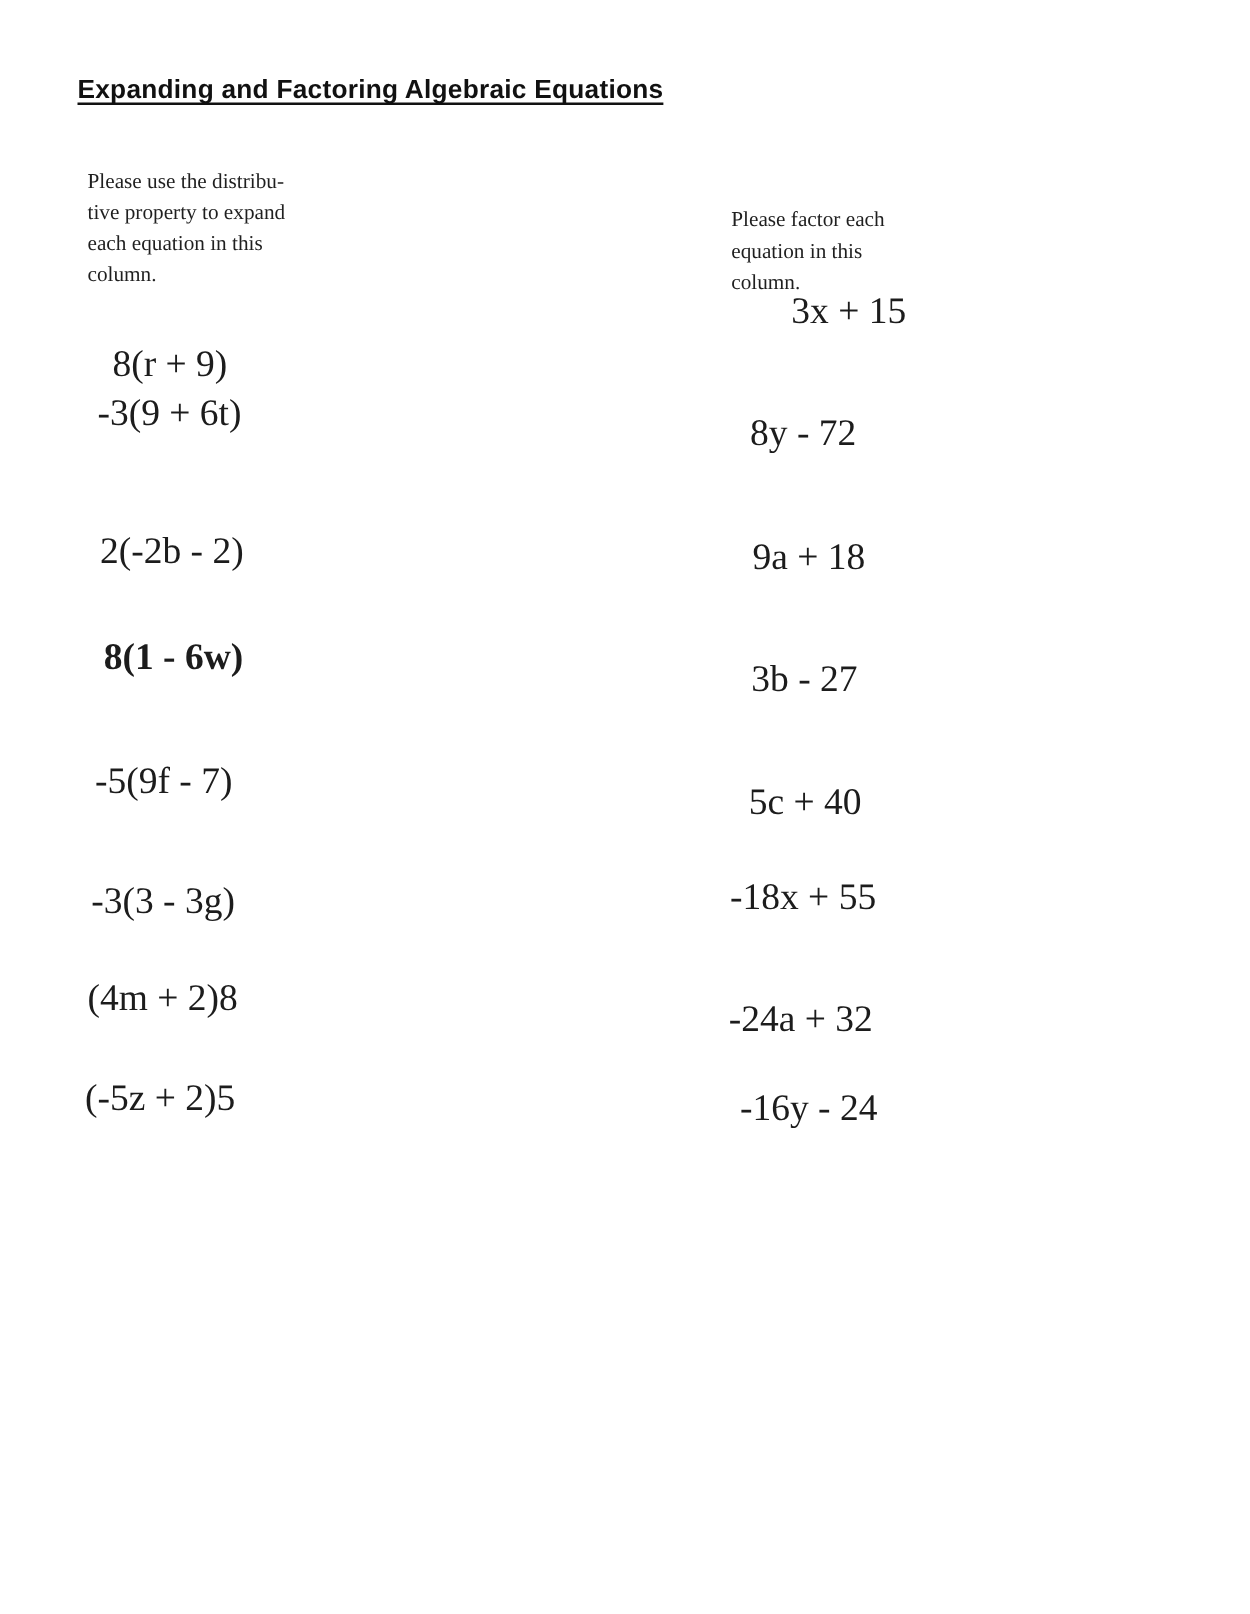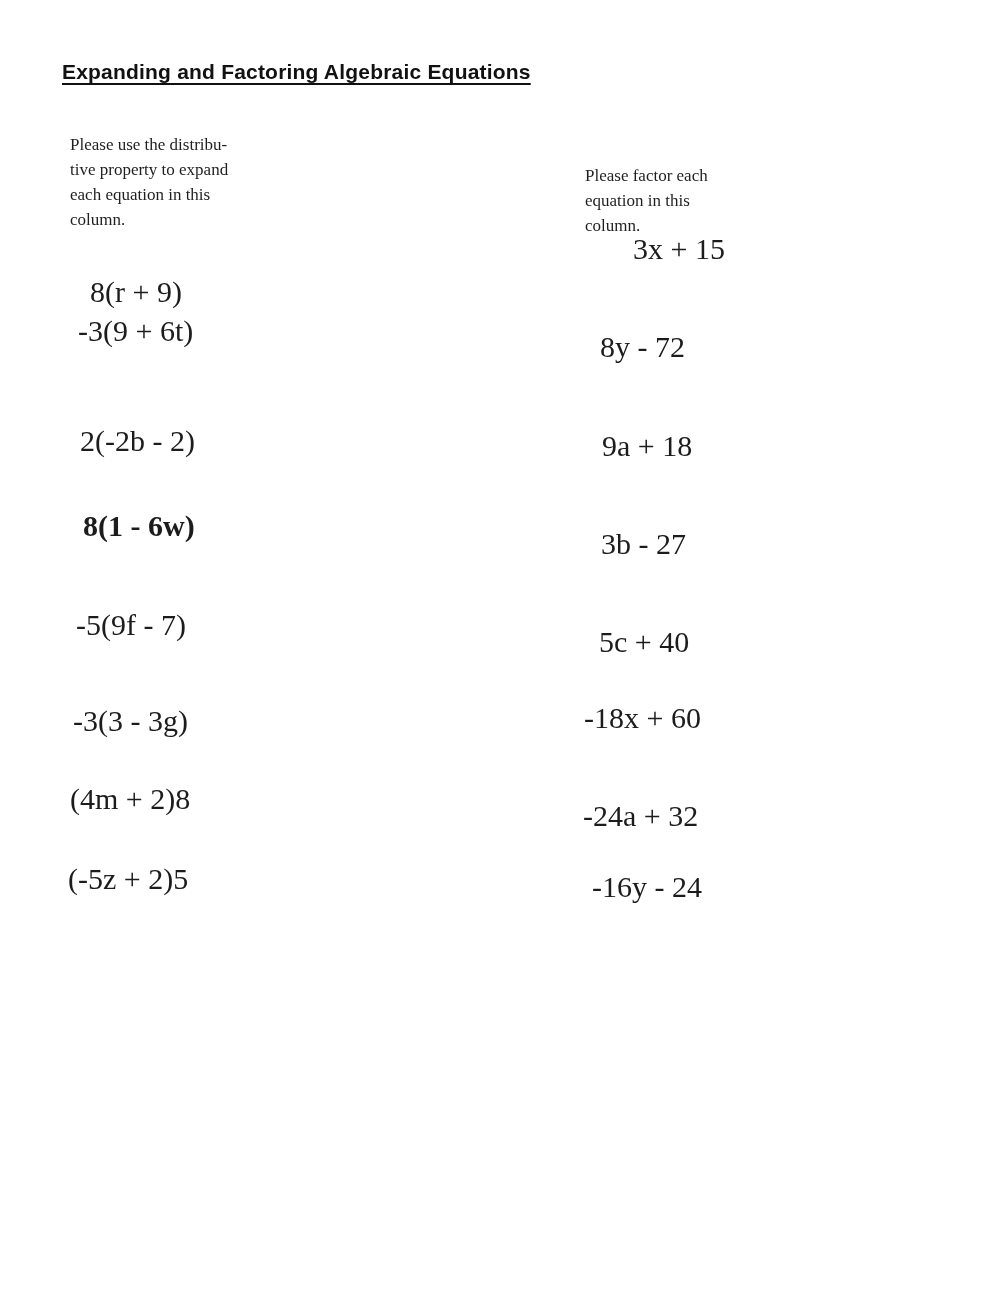--- a/index.html
+++ b/index.html
@@ -89,17 +89,17 @@
   <div class="eq eq-l5">-5(9f - 7)</div>
   <div class="eq eq-l6">-3(3 - 3g)</div>
   <div class="eq eq-l7">(4m + 2)8</div>
   <div class="eq eq-l8">(-5z + 2)5</div>
 
   <div class="eq eq-r1">3x + 15</div>
   <div class="eq eq-r2">8y - 72</div>
   <div class="eq eq-r3">9a + 18</div>
   <div class="eq eq-r4">3b - 27</div>
   <div class="eq eq-r5">5c + 40</div>
-  <div class="eq eq-r6">-18x + 60</div>
+  <div class="eq eq-r6">-18x + 55</div>
   <div class="eq eq-r7">-24a + 32</div>
   <div class="eq eq-r8">-16y - 24</div>
 
 </div>
 
 </body></html>

